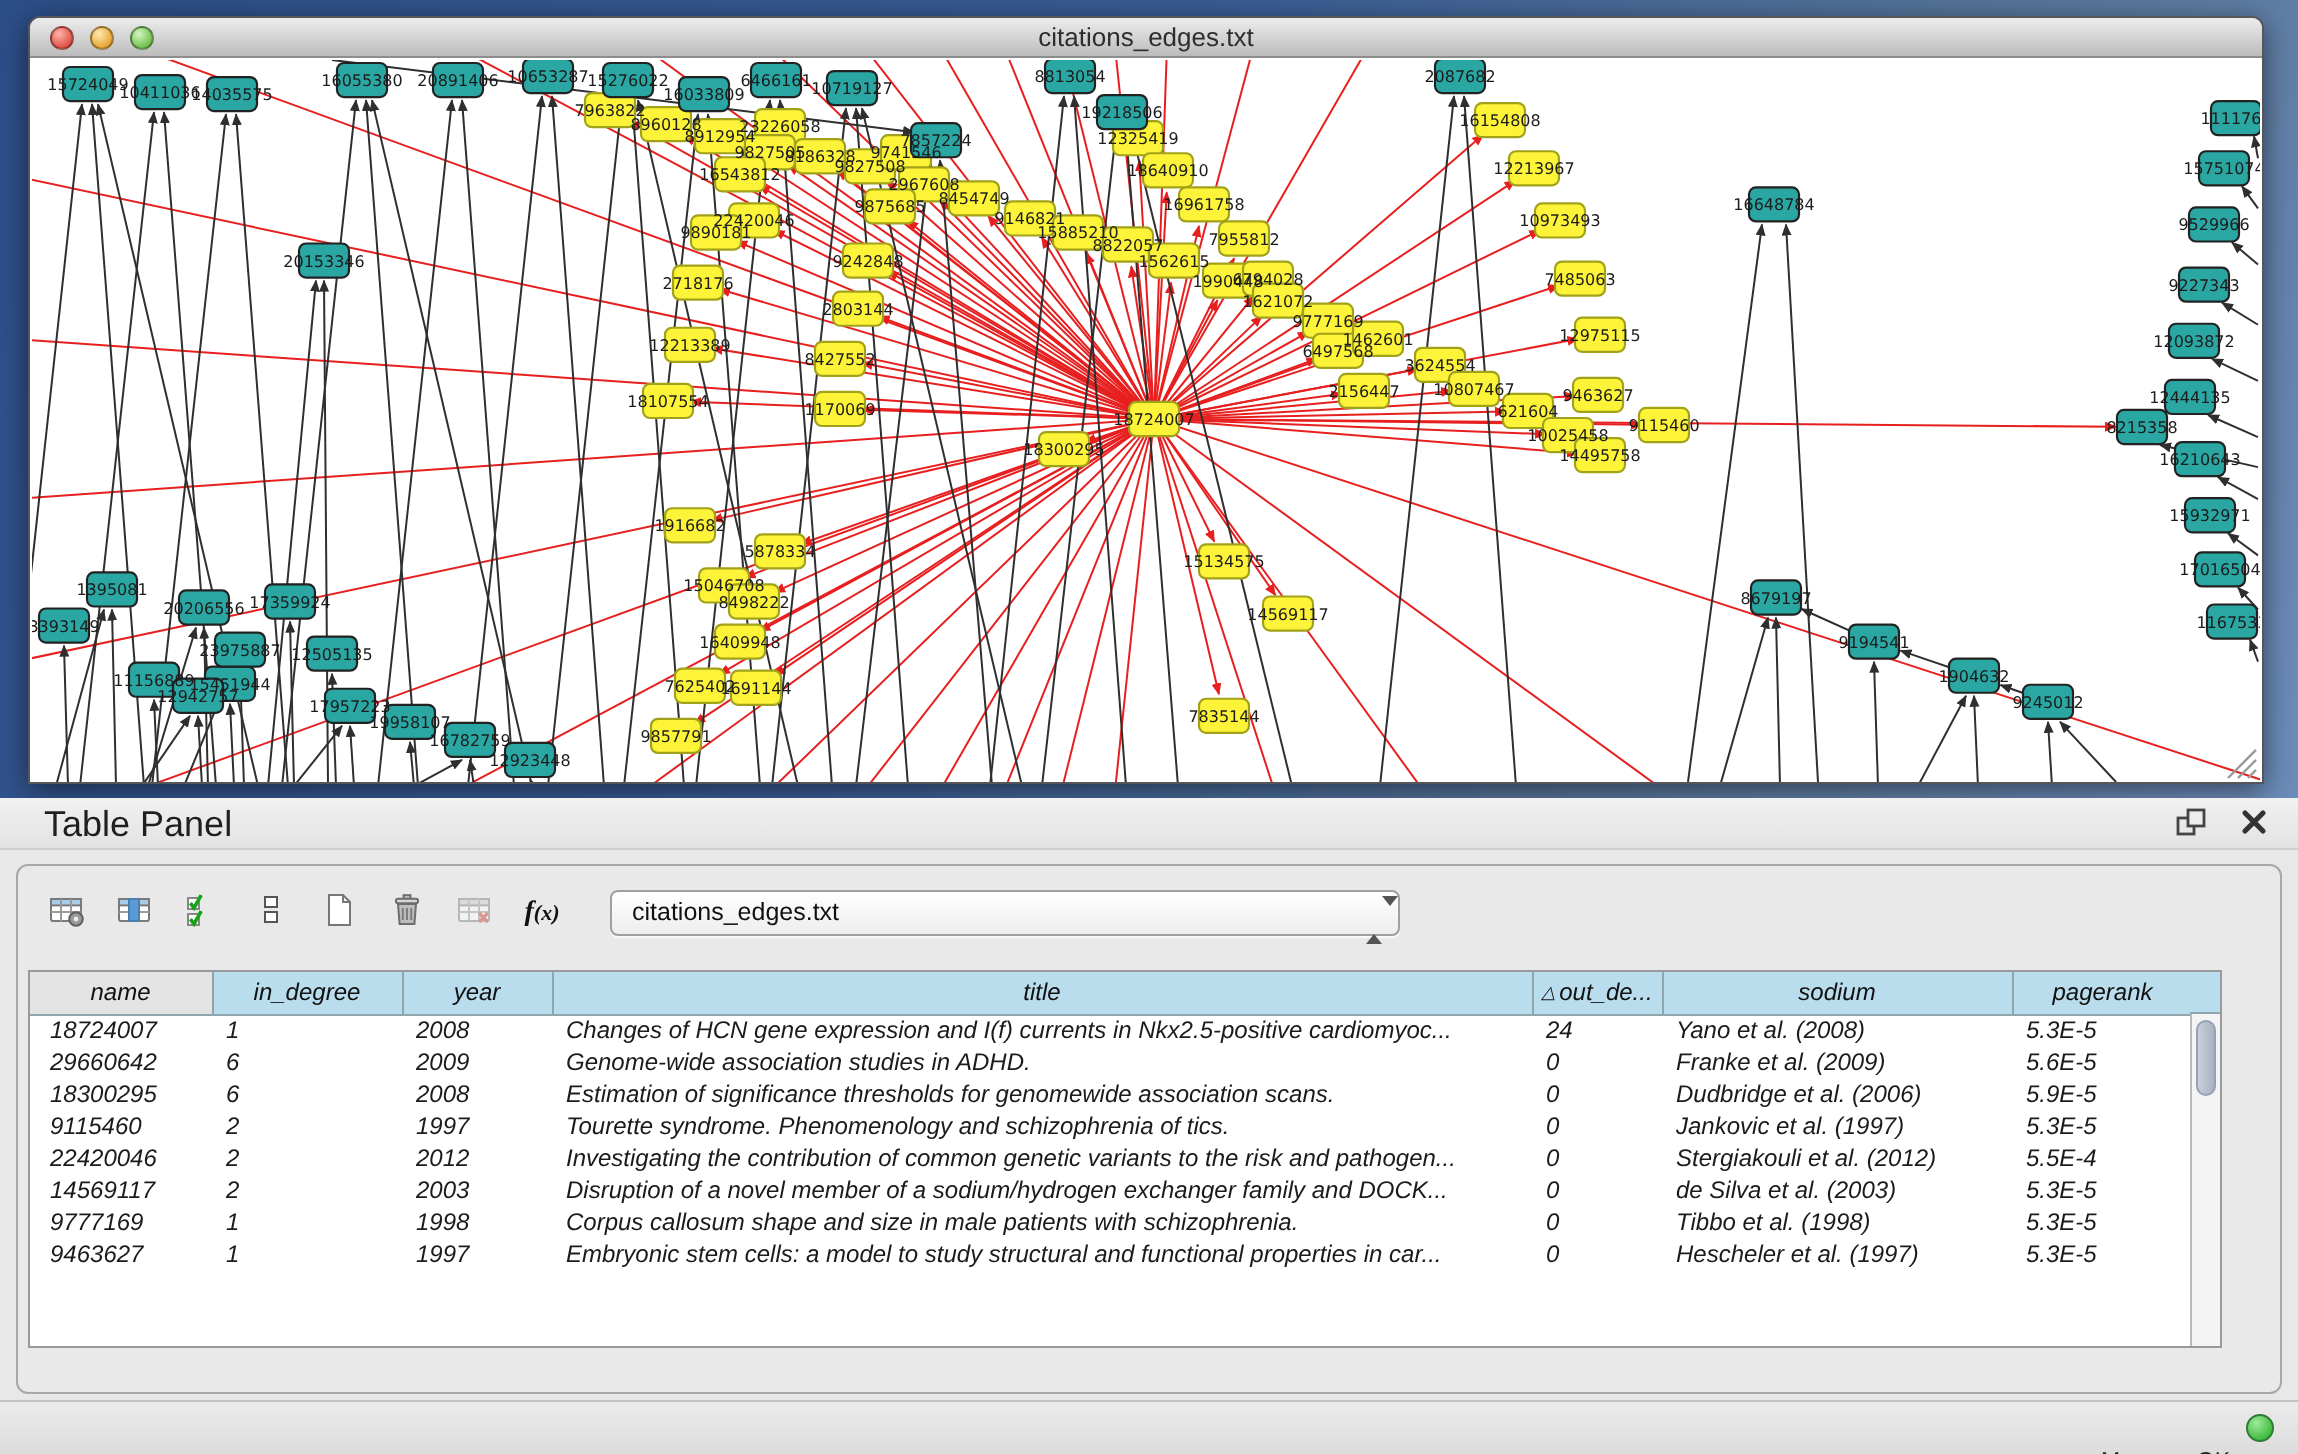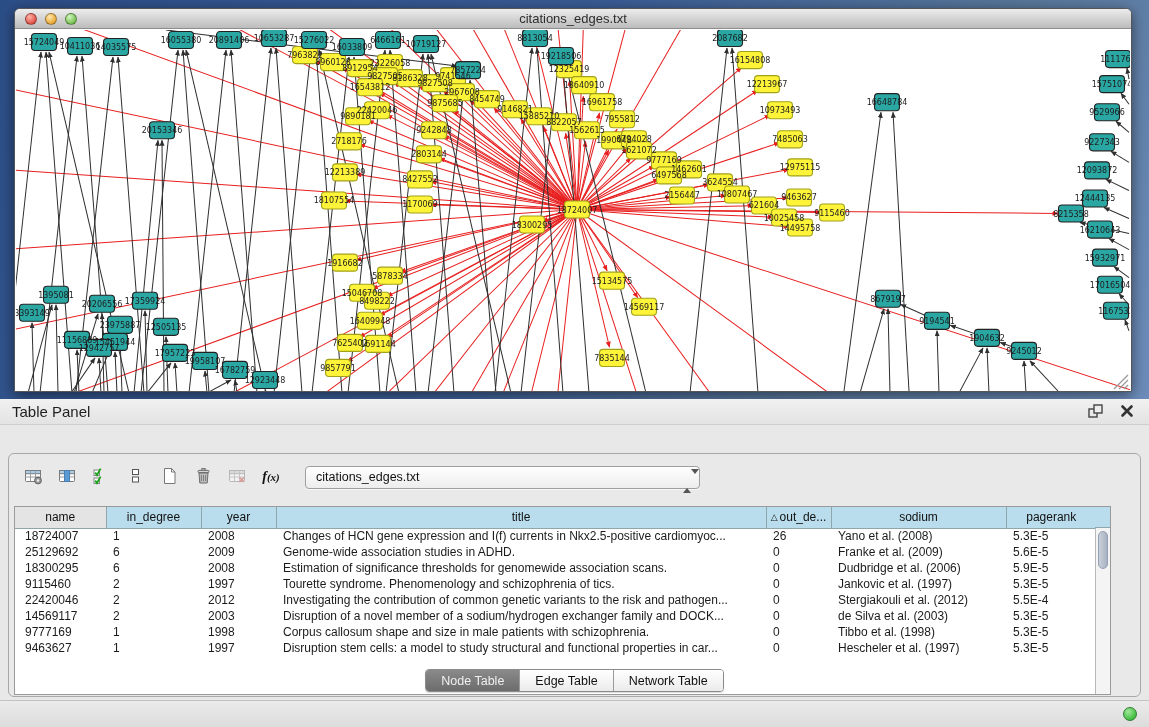--- a/index.html
+++ b/index.html
@@ -18,42 +18,42 @@
   .light { width:12px; height:12px; border-radius:50%; border:1px solid rgba(0,0,0,.35); }
   .light.red { background:radial-gradient(circle at 35% 30%,#ffb3a8,#e1544a 70%); }
   .light.yellow { background:radial-gradient(circle at 35% 30%,#ffe9b0,#e8a836 70%); }
   .light.green { background:radial-gradient(circle at 35% 30%,#d2f5c0,#77c151 70%); }
   .gcanvas { position:absolute; top:21px; left:1px; right:1px; bottom:0; background:#fff; overflow:hidden; }
   .gcanvas svg { display:block; width:100%; height:100%; }
 
   
   .table-panel { position:absolute; left:0; top:399px; width:1149px; height:301px; background:#e8e8e8; }
   .panel-header { height:26px; background:linear-gradient(#f1f1f1,#e3e3e3); border-bottom:1px solid #cecece; position:relative; }
-  .panel-header .ptitle { font-size:15px; color:#1f1f1f; line-height:26px; padding-left:12px; }
+  .panel-header .ptitle { font-size:18px; color:#1f1f1f; line-height:26px; padding-left:22px; }
   .ph-icons { position:absolute; right:14px; top:5px; display:flex; gap:14px; align-items:center; }
   .ph-btn { width:17px; height:17px; background:none; border:none; cursor:default; padding:0; color:#333; }
   .panel-box { position:absolute; left:8px; right:8px; top:33px; bottom:3px;
-    border:1px solid #a8a8a8; border-radius:6px; background:#e9e9e9;margin-top:21px; }
+    border:1px solid #a8a8a8; border-radius:6px; background:#e9e9e9; }
 
   .toolbar { position:absolute; left:10px; top:9px; height:28px; display:flex; align-items:center; }
   .tb-btn { width:28px; height:24px; background:none; border:none; padding:2px; margin-right:6px; }
   .tb-btn.disabled { opacity:.45; }
   .fx { font-family:"Liberation Serif",serif; font-style:italic; font-weight:bold; font-size:14px; color:#111; }
   .fx i { font-size:11px; }
   .net-select { margin-left:14px; width:395px; height:23px; border:1px solid #9f9f9f; border-radius:4px;
     background:linear-gradient(#ffffff,#ededed); position:relative; font-size:12.5px; color:#111;
     line-height:21px; padding-left:10px; box-shadow:0 1px 0 rgba(255,255,255,.7); }
   .stepper { position:absolute; right:7px; top:4px; width:9px; }
   .stepper .up { width:0; height:0; border-left:4px solid transparent; border-right:4px solid transparent;
     border-bottom:5px solid #555; margin-bottom:2px; }
   .stepper .dn { width:0; height:0; border-left:4px solid transparent; border-right:4px solid transparent;
     border-top:5px solid #555; }
 
   .table-box { position:absolute; left:5px; top:52px; width:1097px; height:189px;
-    border:1px solid #9a9a9a; background:#fff; }
+    border:1px solid #9a9a9a; background:#fff;font-style:italic; }
   table { border-collapse:collapse; table-layout:fixed; width:1081px; }
   th { height:21px; background:#badded; border:1px solid #8fa6ad; border-top:none;
     font-size:12px; font-weight:normal; color:#111; text-align:center; overflow:hidden; white-space:nowrap; }
   th:first-child { background:#e4e4e4; border-left:none; }
   th:last-child { border-right:none; }
   .sort-tri { font-size:9px; position:relative; top:-1px; margin-right:2px; }
   td { height:16px; font-size:12px; color:#1b1b1b; padding:0 7px; white-space:nowrap;
     overflow:hidden; text-overflow:ellipsis; }
   td:first-child { padding-left:10px; }
   .vscroll { position:absolute; right:0; top:21px; bottom:0; width:15px; background:#f4f4f4; border-left:1px solid #b9b9b9; }
@@ -582,26 +582,26 @@
               <th>sodium</th>
               <th>pagerank</th>
             </tr>
           </thead>
         <tbody>
             <tr>
               <td>18724007</td>
               <td>1</td>
               <td>2008</td>
               <td>Changes of HCN gene expression and I(f) currents in Nkx2.5-positive cardiomyoc...</td>
-              <td>26</td>
+              <td>24</td>
               <td>Yano et al. (2008)</td>
               <td>5.3E-5</td>
             </tr>
             <tr>
-              <td>25129692</td>
+              <td>29660642</td>
               <td>6</td>
               <td>2009</td>
               <td>Genome-wide association studies in ADHD.</td>
               <td>0</td>
               <td>Franke et al. (2009)</td>
               <td>5.6E-5</td>
             </tr>
             <tr>
               <td>18300295</td>
               <td>6</td>
@@ -644,39 +644,32 @@
               <td>1998</td>
               <td>Corpus callosum shape and size in male patients with schizophrenia.</td>
               <td>0</td>
               <td>Tibbo et al. (1998)</td>
               <td>5.3E-5</td>
             </tr>
             <tr>
               <td>9463627</td>
               <td>1</td>
               <td>1997</td>
-              <td>Disruption stem cells: a model to study structural and functional properties in car...</td>
+              <td>Embryonic stem cells: a model to study structural and functional properties in car...</td>
               <td>0</td>
               <td>Hescheler et al. (1997)</td>
               <td>5.3E-5</td>
             </tr>
           </tbody>
       </table>
       <div class="hdr-sliver"></div>
       <div class="vscroll">
         <div class="vthumb"></div>
       </div>
     </div>
 
-    <div class="tabbar">
-      <div class="seg">
-          <button class="active">Node Table</button>
-          <button>Edge Table</button>
-          <button>Network Table</button>
-        </div>
-    </div>
   </div>
 </div>
 
 <div class="statusbar">
   <span class="mem">Memory: OK</span>
   <span class="led"></span>
 </div>
 
 </body></html>

